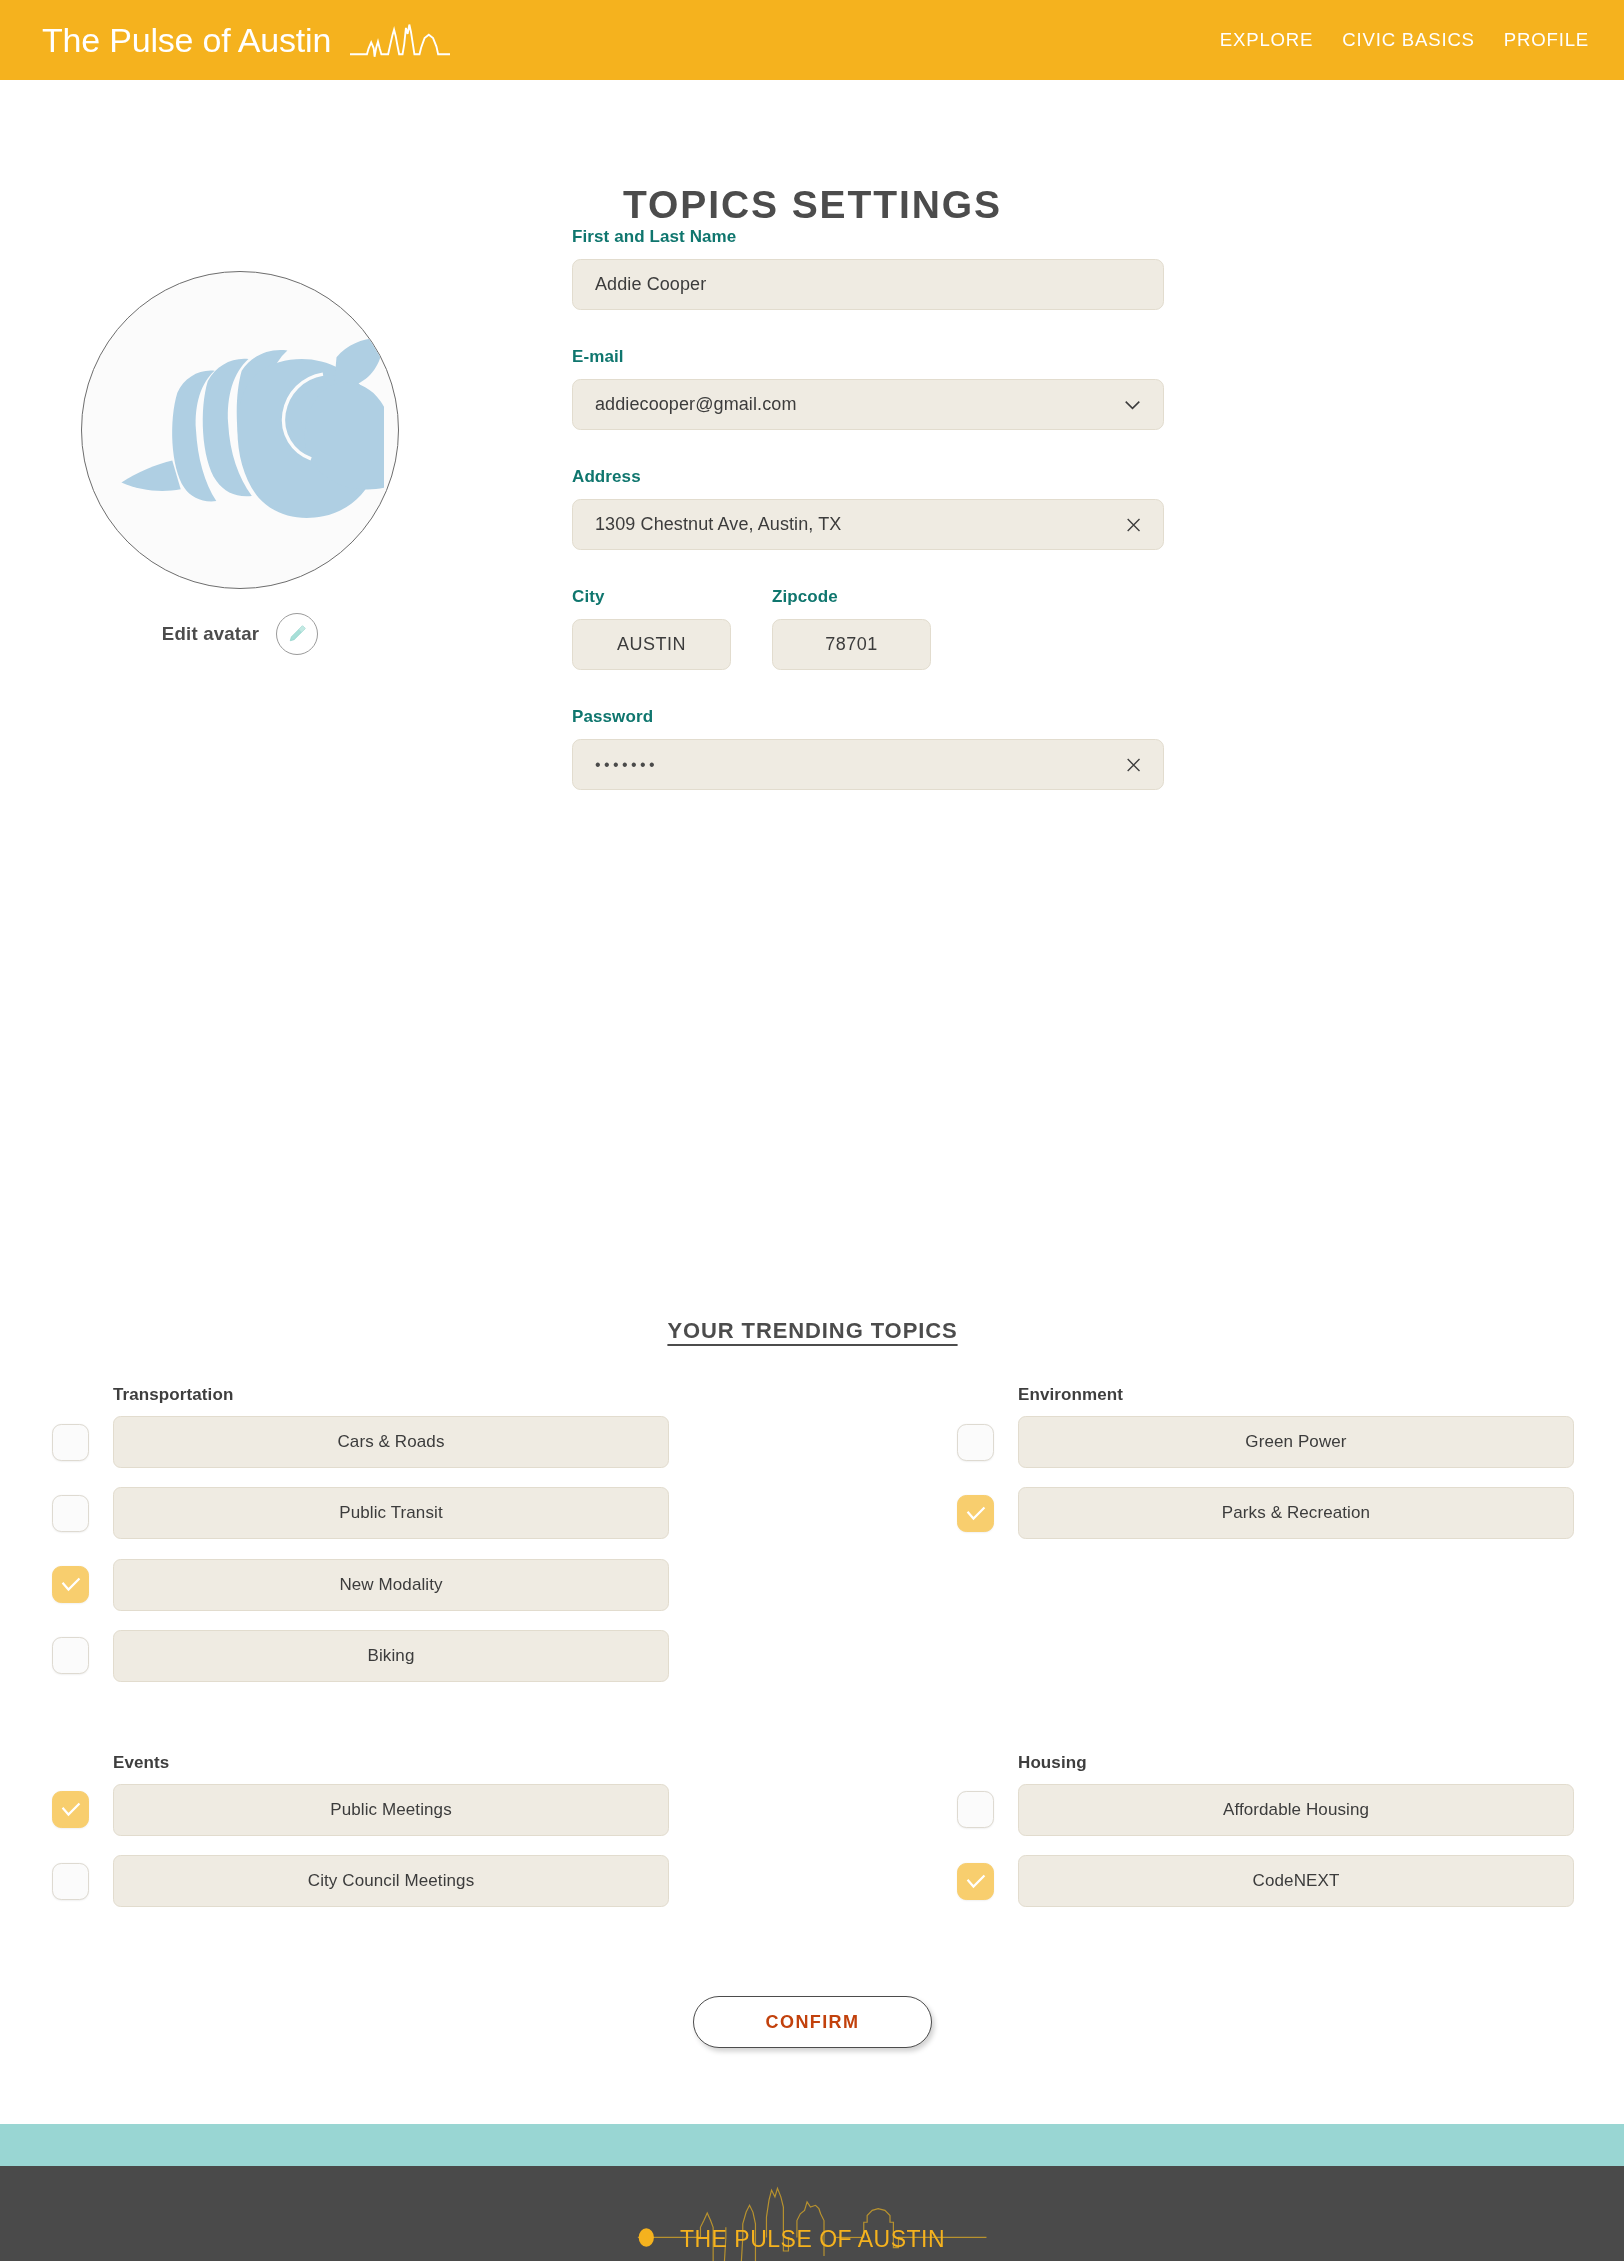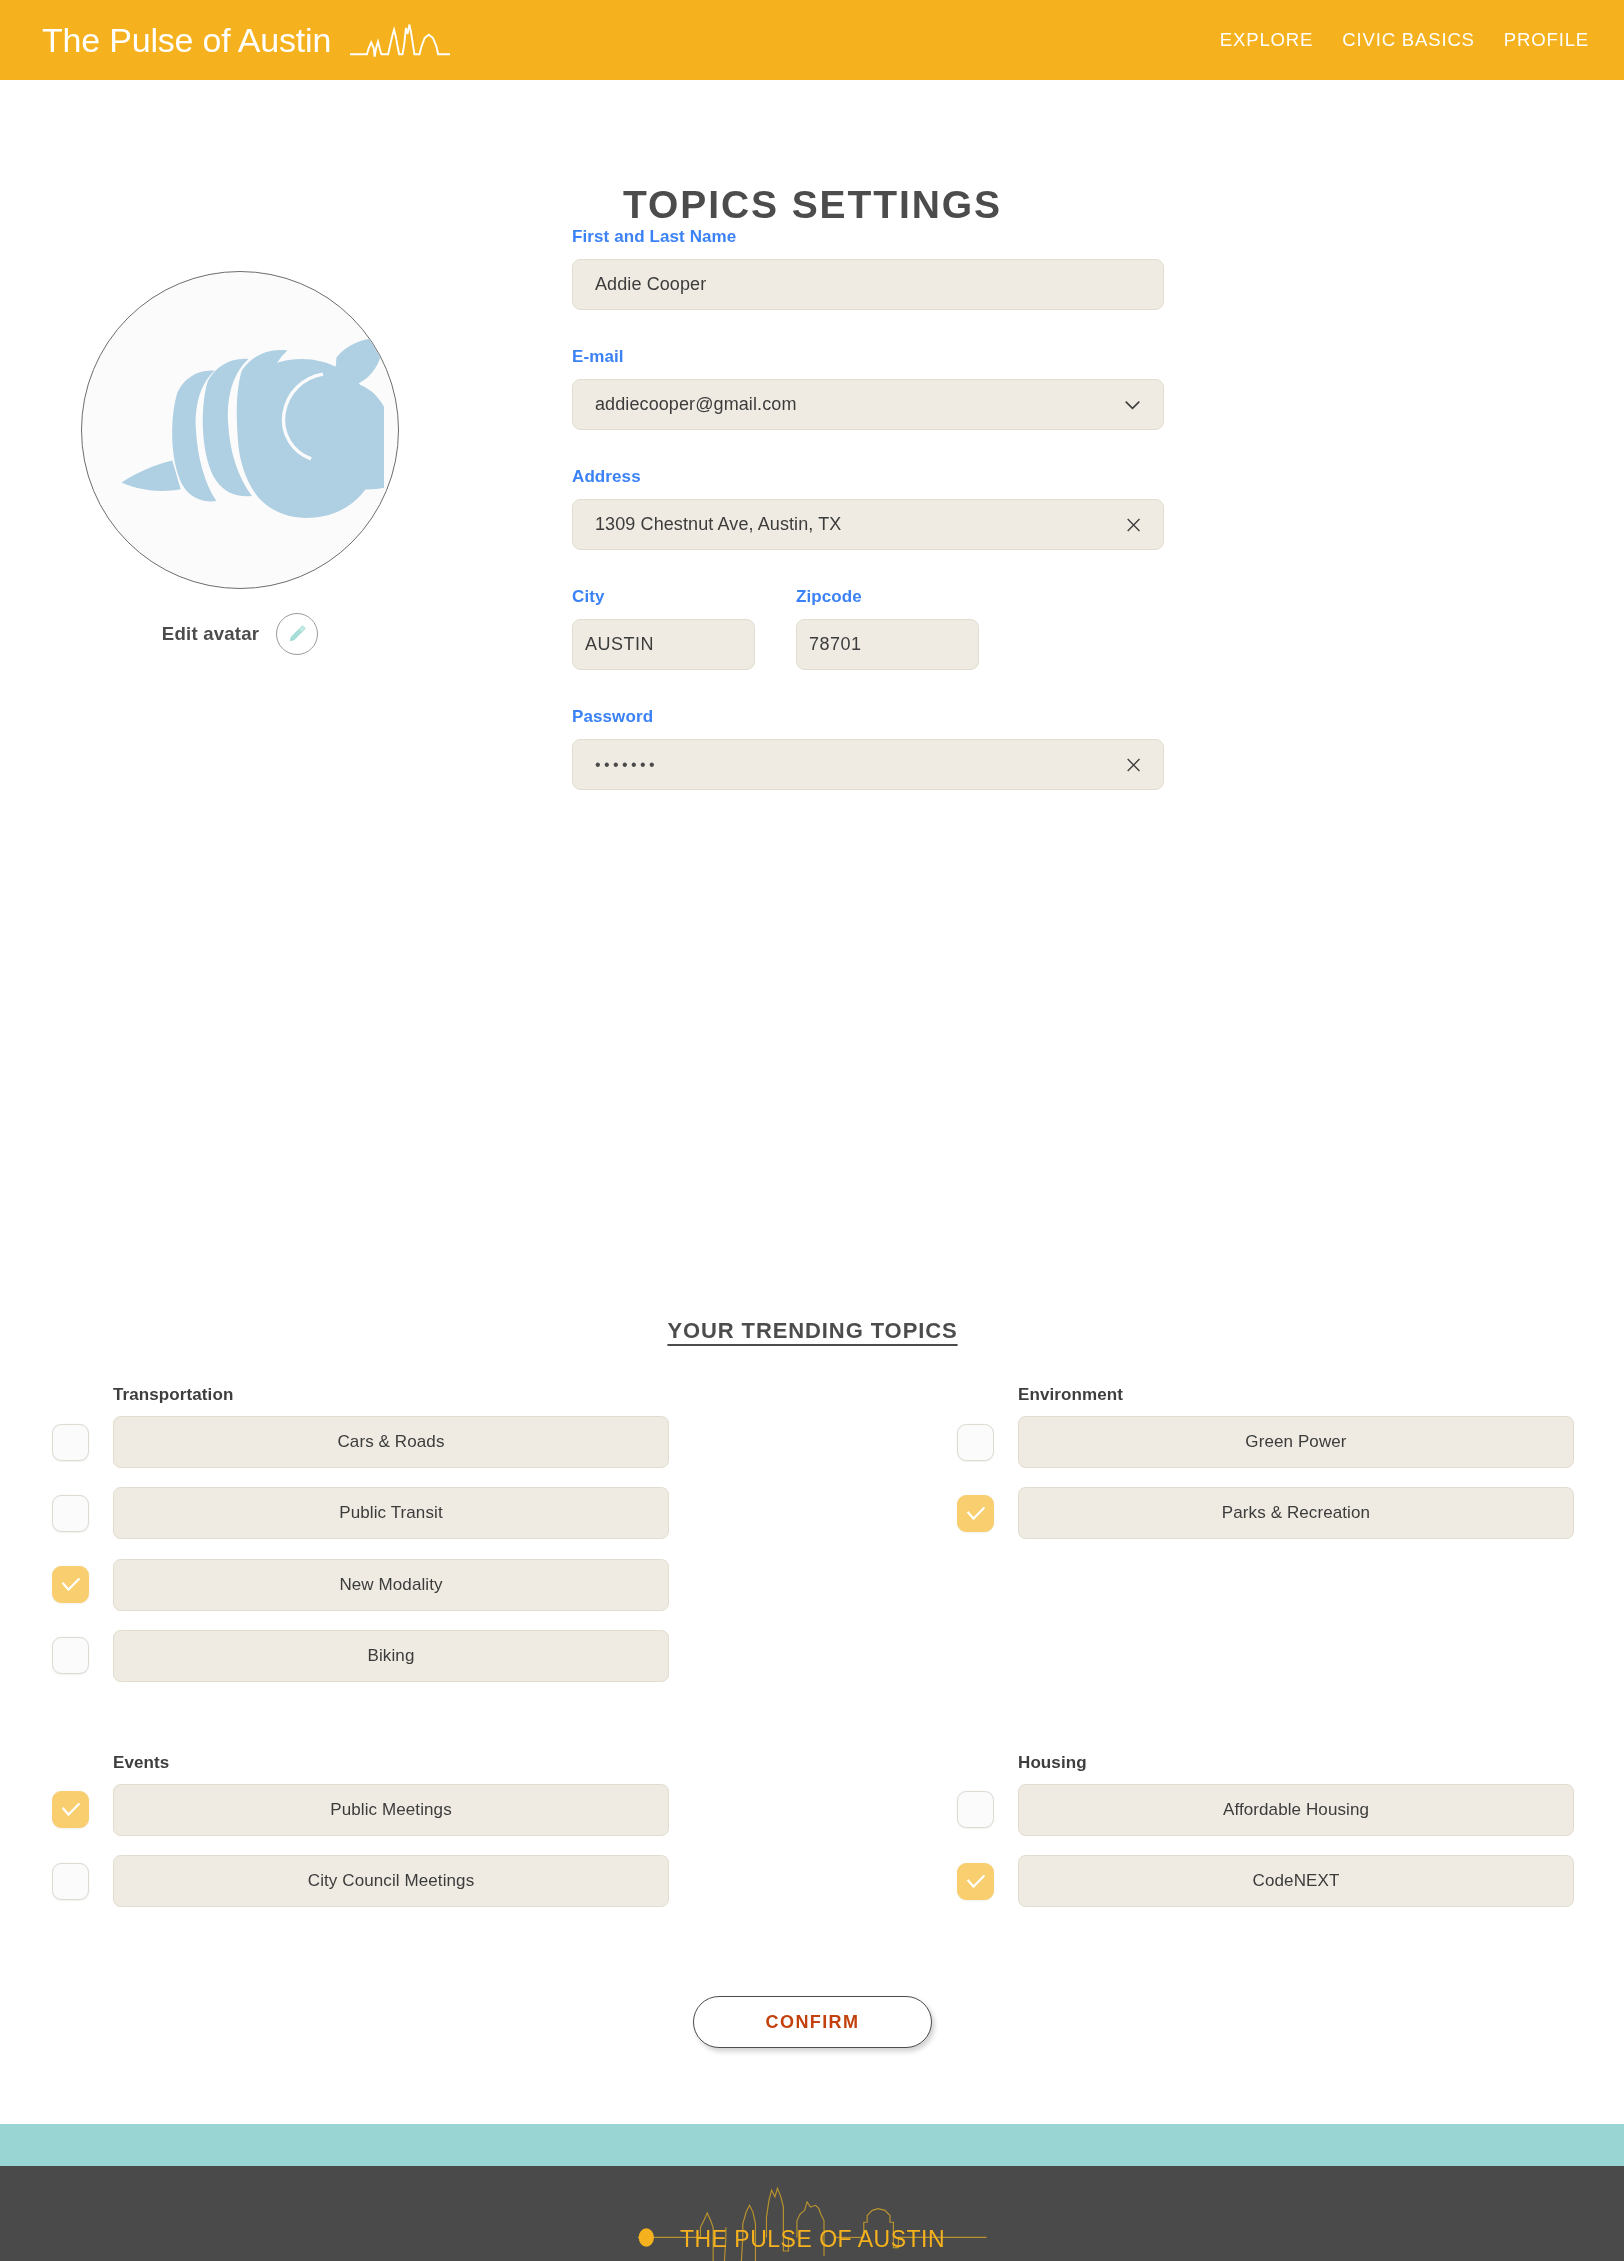--- a/index.html
+++ b/index.html
@@ -86,21 +86,21 @@
   }
 
   
   .form-col {
     position: absolute;
     left: 572px;
     top: 0;
     width: 592px;
   }
   .field-label {
-    font-size: 17px; font-weight: 700; color: #3b82f6;
+    font-size: 17px; font-weight: 700; color: #0f766e;
     letter-spacing: 0.1px; margin-bottom: 12px;
   }
   .field-box {
     background: #EFEBE2;
     border: 0.8px solid #E2DCCE;
     border-radius: 8.5px;
     height: 51px;
     display: flex; align-items: center;
     padding: 0 22px;
     position: relative;
@@ -108,21 +108,21 @@
   }
   .field-value { font-size: 18px; color: #3c3c3c; letter-spacing: 0.1px; }
   .field-value.pw { font-size: 16px; letter-spacing: 3.4px; color:#4a4a4a; }
   .field-icon {
     position: absolute; right: 22px; top: 50%; transform: translateY(-50%);
     cursor: pointer; display: flex; align-items: center; justify-content: center;
   }
   .field-group { margin-bottom: 37px; }
 
   .citizip { display: flex; gap: 41px; }
-  .citizip .field-box { width: 183px; justify-content: flex-start; padding: 4px 12px; }
+  .citizip .field-box { width: 159px; justify-content: center; padding: 4px 12px; }
   .citizip .field-value { letter-spacing: 0.5px; }
 
   
   .topics-heading {
     text-align: center;
     font-size: 22px; font-weight: 700; letter-spacing: 0.9px;
     color: #4c4c4c;
     text-decoration: underline;
     text-underline-offset: 6px;
     margin-top: 63px;

